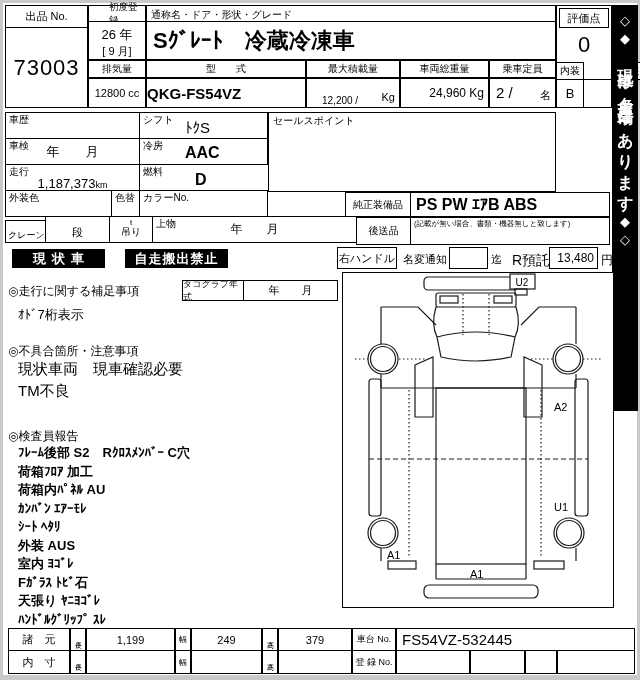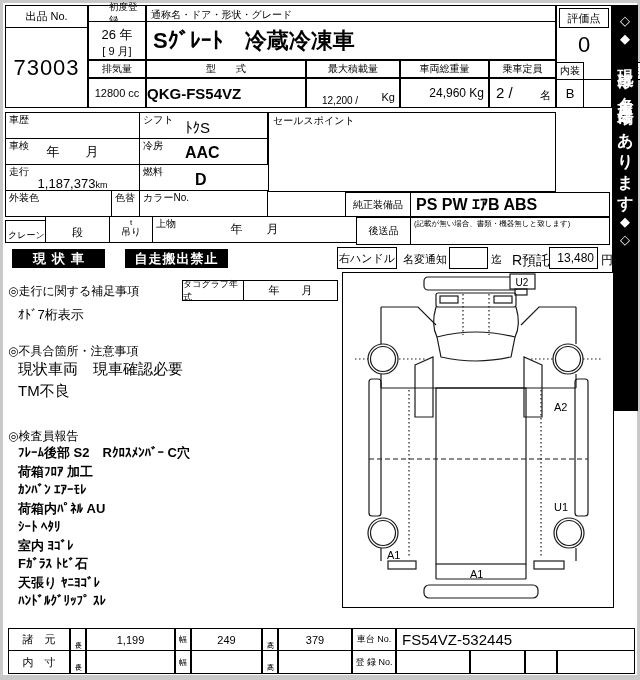--- a/index.html
+++ b/index.html
@@ -184,23 +184,24 @@
 <span class="c nw" style="left:18px;top:306px;font-size:13px;">ｵﾄﾞ7桁表示</span>
 
 <span class="c nw" style="left:8px;top:343px;font-size:12px;">◎不具合箇所・注意事項</span>
 <span class="c nw" style="left:18px;top:360px;font-size:15px;">現状車両　現車確認必要</span>
 <span class="c nw" style="left:18px;top:382px;font-size:15px;">TM不良</span>
 
 <span class="c nw" style="left:8px;top:428px;font-size:12px;">◎検査員報告</span>
 <div class="c" style="left:18px;top:444px;width:315px;font-size:13px;line-height:18.5px;font-weight:bold;">
   <div class="nw">ﾌﾚｰﾑ後部 S2　Rｸﾛｽﾒﾝﾊﾞｰ C穴</div>
   <div class="nw">荷箱ﾌﾛｱ 加工</div>
+  <div class="nw">荷箱内ﾊﾟﾈﾙ AU</div>
   <div class="nw">ｶﾝﾊﾞﾝ ｴｱｰﾓﾚ</div>
-  <div class="nw">荷箱内ﾊﾟﾈﾙ AU</div>
   <div class="nw">ｼｰﾄ ﾍﾀﾘ</div>
+  <div class="nw">外装 AUS</div>
   <div class="nw">室内 ﾖｺﾞﾚ</div>
   <div class="nw">Fｶﾞﾗｽ ﾄﾋﾞ石</div>
   <div class="nw">天張り ﾔﾆﾖｺﾞﾚ</div>
   <div class="nw">ﾊﾝﾄﾞﾙｸﾞﾘｯﾌﾟ ｽﾚ</div>
 </div>
 
 <div class="c b" style="left:342px;top:272px;width:272px;height:336px;">
   <svg width="270" height="334" viewBox="0 0 270 334" style="display:block;">
     <g fill="none" stroke="#1a1a1a" stroke-width="1.2">
 

